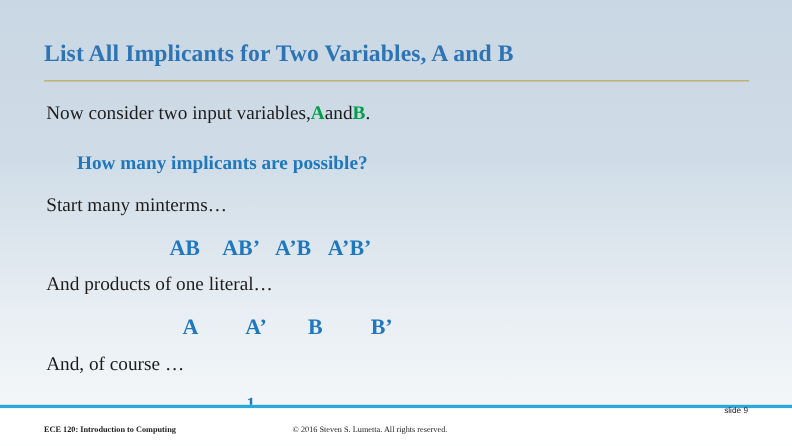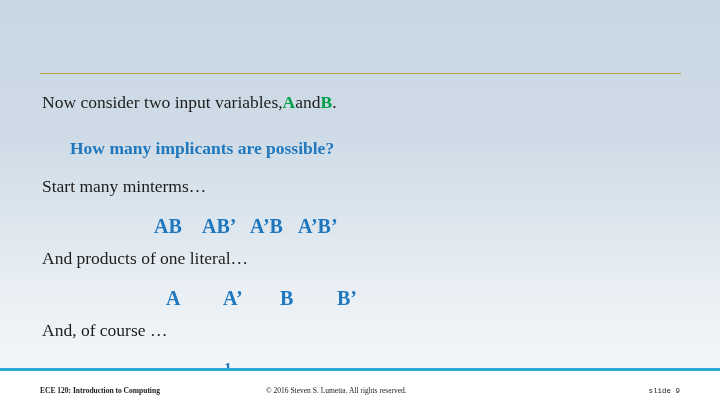--- a/index.html
+++ b/index.html
@@ -132,31 +132,32 @@
     position: absolute;
     left: 266px;
     bottom: 10px;
     font-family: "Liberation Serif", serif;
     font-size: 7.5px;
     color: #1a1a1a;
   }
   .footer-right {
     position: absolute;
     right: 40px;
-    bottom: 10px;
-    font-family: Liberation Mono, monospace;
+    bottom: 28px;
+    font-family: Liberation Sans, sans-serif;
     font-size: 7.5px;
     color: #1a1a1a;
   }
 </style>
 </head>
 <body>
 
 <div class="slide">
 
+  <div class="title">List All Implicants for Two Variables, A and B</div>
   <div class="title-rule"></div>
 
   <div class="body">
 
     <div class="line row-text">
       <span>Now consider two input variables, </span>
         <span class="var-a">A</span>
         <span> and </span>
         <span class="var-b">B</span>
         <span>.</span>

